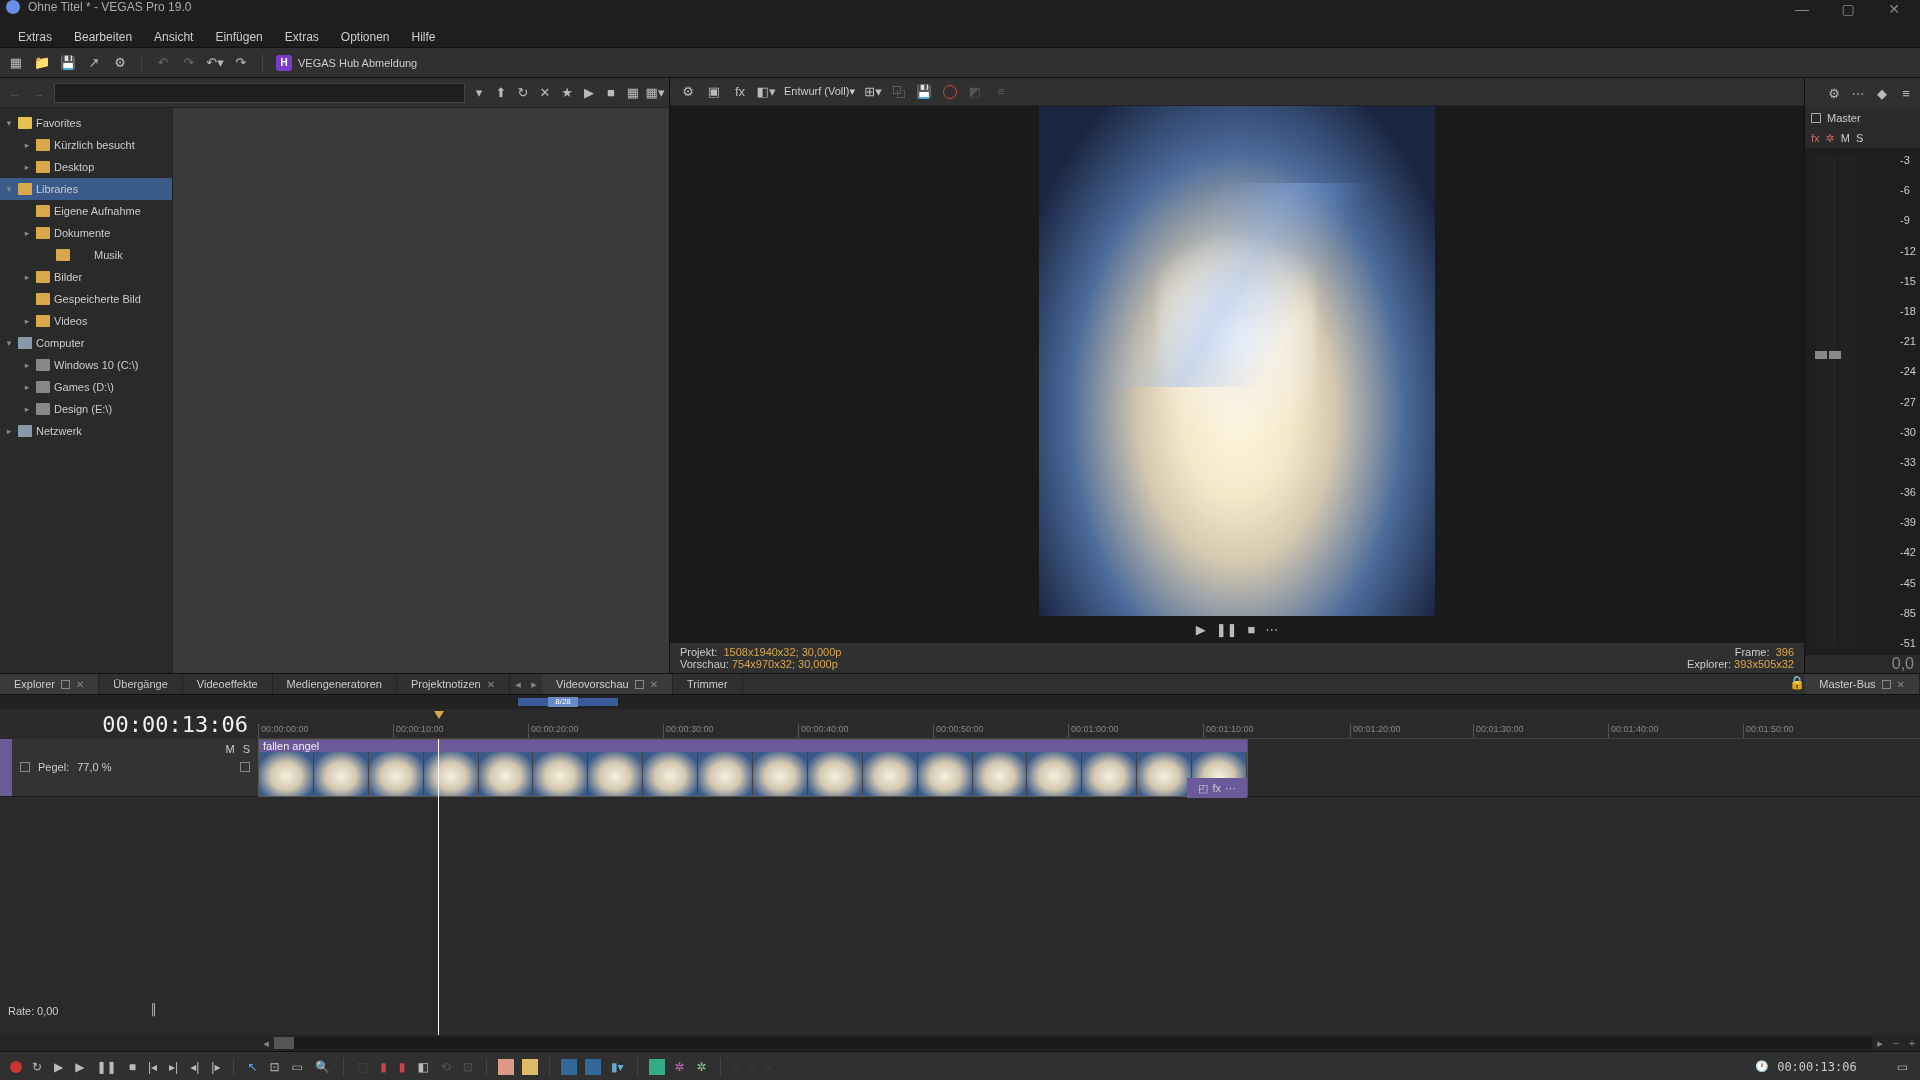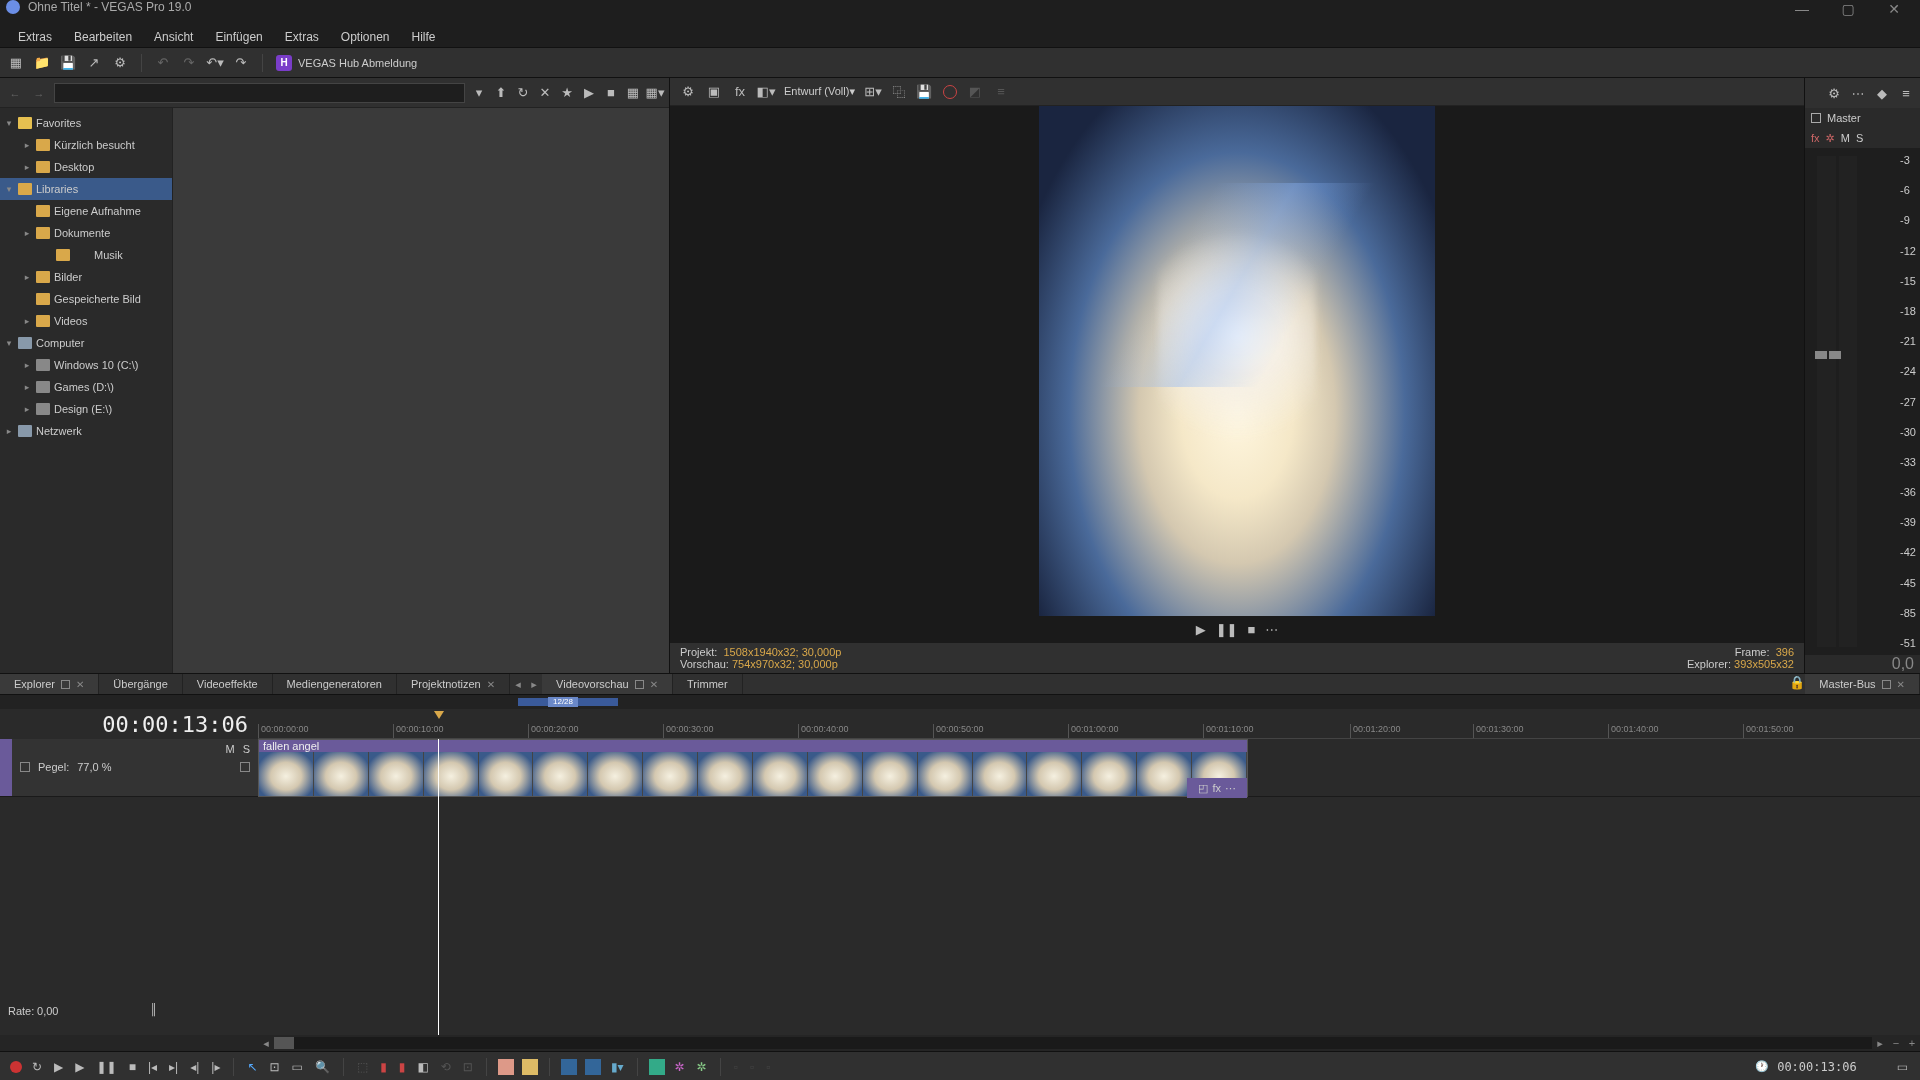--- a/index.html
+++ b/index.html
@@ -370,21 +370,21 @@
         <span class="sq"></span>
         <span class="x">✕</span>
       </div>
     </div>
 </div>
 
 <div class="timeline">
   <div class="tl-overview">
     <div style="width:258px"></div>
     <div class="tl-ov-region"></div>
-    <div class="tl-ov-badge">12/28</div>
+    <div class="tl-ov-badge">8/28</div>
   </div>
   <div class="tl-timecode-row">
     <div class="tl-tc">
         <span>00:00:13:06</span>
       </div>
     <div class="tl-ruler" id="tl-ruler">
       <div class="marker" style="left:176px"></div>
     <div class="tick" style="left: 0px;">00:00:00:00</div>
         <div class="tick" style="left: 135px;">00:00:10:00</div>
         <div class="tick" style="left: 270px;">00:00:20:00</div>

